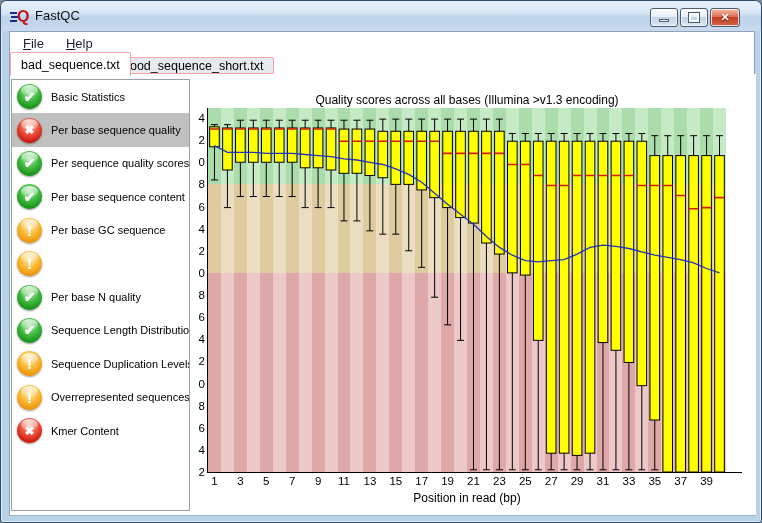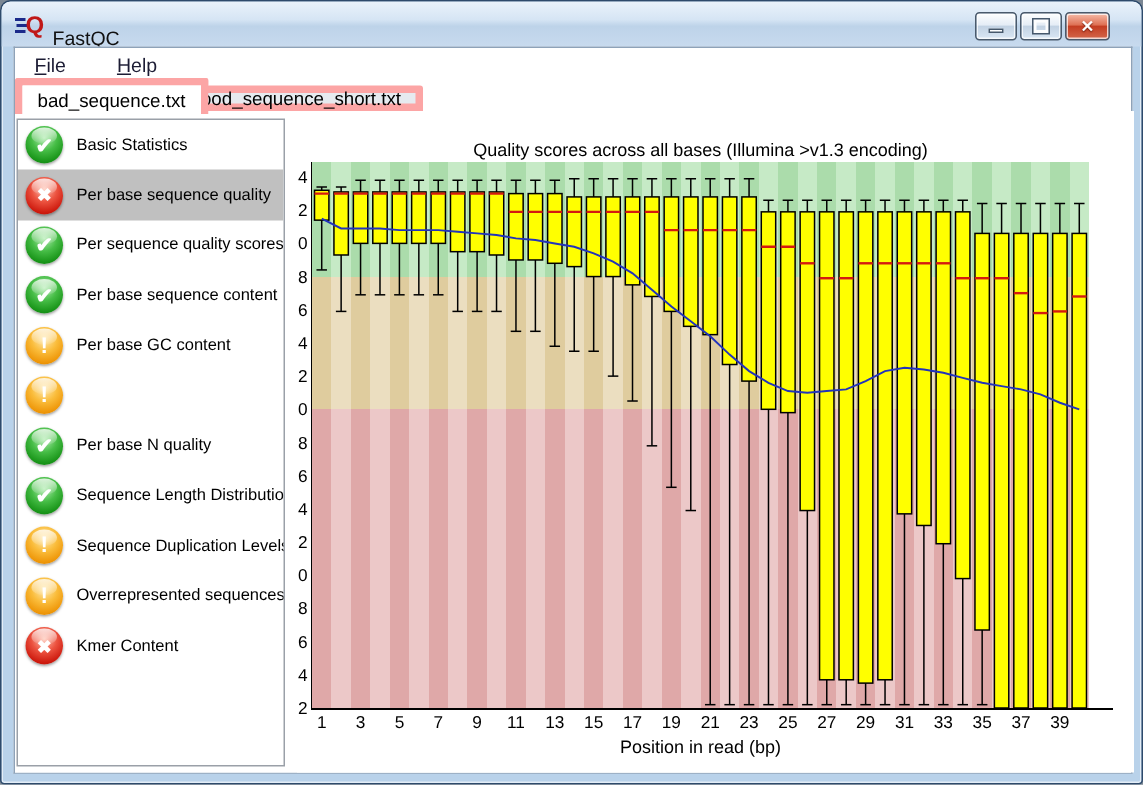--- a/index.html
+++ b/index.html
@@ -4,40 +4,40 @@
 <style>
   html,body{margin:0;padding:0;background:#7b8794;font-family:"Liberation Sans",sans-serif;}
   *{box-sizing:border-box;}
   .window{position:relative;width:762px;height:523px;background:#b9d2ea;border:1px solid #2e4a6b;
     border-radius:7px 7px 3px 3px;overflow:hidden;
     box-shadow:inset 0 0 0 1px rgba(255,255,255,.6);}
   
   .titlebar{position:relative;height:30px;
     background:linear-gradient(180deg,#eaf2fb 0%,#d6e5f4 40%,#bdd3e9 55%,#c8daee 100%);}
   .logo{position:absolute;left:9px;top:5px;width:21px;height:20px;}
-  .apptitle{position:absolute;left:34px;top:7px;font-size:13px;color:#111;margin-top:10px;}
+  .apptitle{position:absolute;left:34px;top:7px;font-size:13px;color:#111;}
   .win-controls{position:absolute;right:21px;top:7px;display:flex;gap:2px;}
   .wbtn{width:28px;height:19px;border:1px solid #4a5a6c;border-radius:3px;display:flex;
     align-items:center;justify-content:center;
     background:linear-gradient(180deg,#fdfefe 0%,#e5edf6 45%,#c2d2e3 50%,#dae7f4 100%);
     box-shadow:inset 0 0 0 1px rgba(255,255,255,.75);}
   .wbtn.close{width:30px;
     background:linear-gradient(180deg,#f6bcaa 0%,#de7054 45%,#c43d22 50%,#d3664a 100%);
     color:#fff;font-size:11px;font-weight:bold;text-shadow:0 1px 1px #6d1505;}
   .g-min{width:10px;height:3px;background:#fcfdfe;border:1px solid #46586c;margin-top:6px;}
   .g-max{width:10px;height:9px;background:transparent;border:2px solid #fcfdfe;outline:1px solid #46586c;}
   
   .client{position:absolute;left:8px;top:30px;width:746px;height:485px;background:#fff;
     border:1px solid #8ea2b8;border-bottom:1px solid #9db1c6;}
-  .menubar{height:22px;padding-left:6px;display:flex;align-items:center;gap:20px;background:#fff;}
+  .menubar{height:22px;padding-left:6px;display:flex;align-items:center;gap:8px;background:#fff;}
   .menu-item{font-size:13px;color:#1c1c34;padding:2px 7px;cursor:default;}
   .menu-item u{text-decoration:underline;}
   .tabrow{position:relative;height:20px;background:#fff;}
   .tab{position:absolute;font-size:12.5px;color:#000;display:flex;align-items:center;
-    padding:0 10px;border:5px solid #fca5a5;white-space:nowrap;}
+    padding:0 10px;border:1px solid #fca5a5;white-space:nowrap;}
   .tab.active{left:0;top:-2px;height:24px;background:#fff;border-bottom:none;z-index:3;border-radius:2px 2px 0 0;}
   .tab.inactive{top:3px;height:17px;background:#e6eaef;border-radius:2px 2px 0 0;}
   .main{position:relative;height:441px;background:#fff;}
   
   .sidebar{position:absolute;left:1px;top:5px;width:179px;height:432px;border:1px solid #9aa0a8;background:#fff;overflow:hidden;}
   .srow{position:relative;height:33.4px;display:flex;align-items:center;}
   .srow.sel{background:#c0c0c0;}
   .sicon{position:relative;width:25px;height:25px;margin-left:5px;border-radius:50%;
     display:flex;align-items:center;justify-content:center;flex:none;
     box-shadow:0 1px 2px rgba(0,0,0,.4);color:#fff;font-weight:bold;}
@@ -101,21 +101,21 @@
           <div class="srow">
             <span class="sicon pass">✔</span>
             <span class="slabel">Per sequence quality scores</span>
           </div>
           <div class="srow">
             <span class="sicon pass">✔</span>
             <span class="slabel">Per base sequence content</span>
           </div>
           <div class="srow">
             <span class="sicon warn">!</span>
-            <span class="slabel">Per base GC content</span>
+            <span class="slabel">Per base GC sequence</span>
           </div>
           <div class="srow">
             <span class="sicon warn">!</span>
           </div>
           <div class="srow">
             <span class="sicon pass">✔</span>
             <span class="slabel">Per base N quality</span>
           </div>
           <div class="srow">
             <span class="sicon pass">✔</span>

